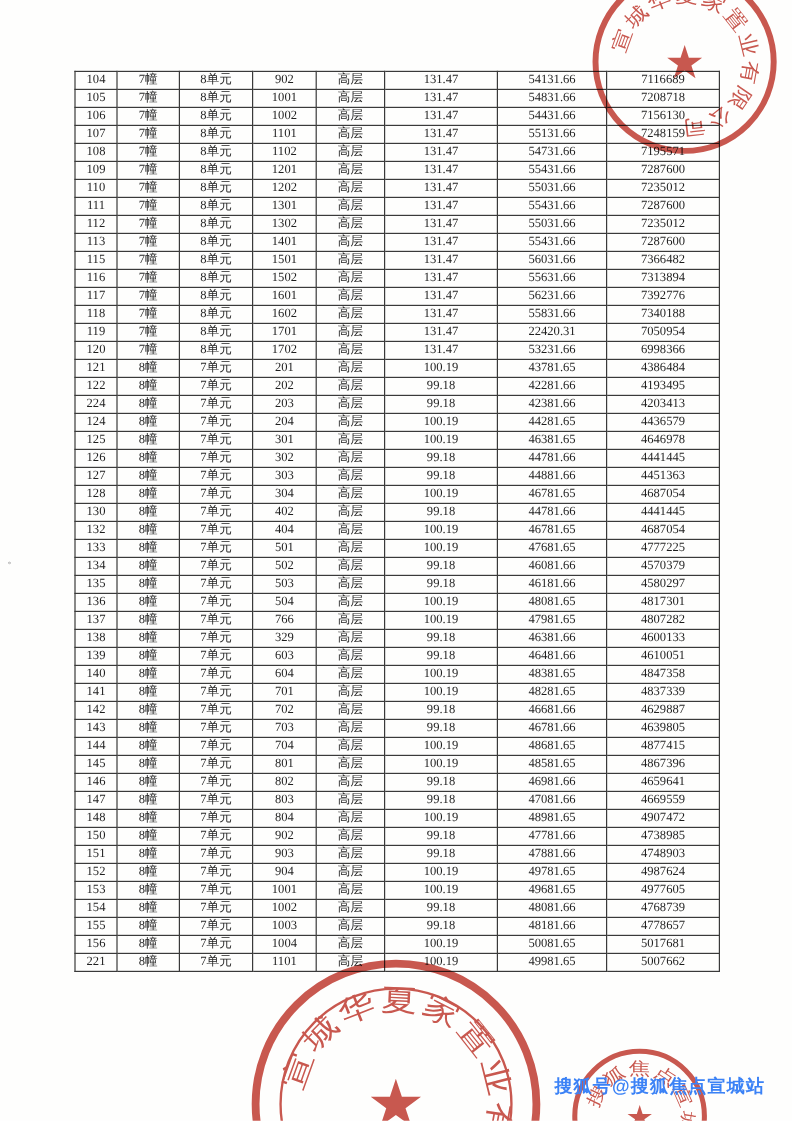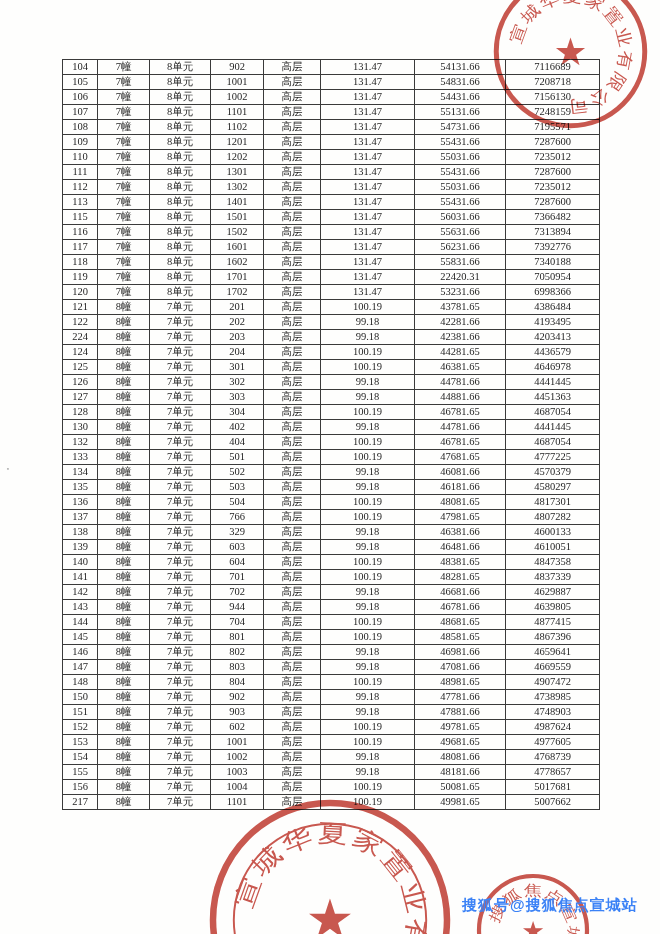--- a/index.html
+++ b/index.html
@@ -423,21 +423,21 @@
           <td>702</td>
           <td>高层</td>
           <td>99.18</td>
           <td>46681.66</td>
           <td>4629887</td>
         </tr>
         <tr>
           <td>143</td>
           <td>8幢</td>
           <td>7单元</td>
-          <td>944</td>
+          <td>703</td>
           <td>高层</td>
           <td>99.18</td>
           <td>46781.66</td>
           <td>4639805</td>
         </tr>
         <tr>
           <td>144</td>
           <td>8幢</td>
           <td>7单元</td>
           <td>704</td>
@@ -503,21 +503,21 @@
           <td>903</td>
           <td>高层</td>
           <td>99.18</td>
           <td>47881.66</td>
           <td>4748903</td>
         </tr>
         <tr>
           <td>152</td>
           <td>8幢</td>
           <td>7单元</td>
-          <td>602</td>
+          <td>904</td>
           <td>高层</td>
           <td>100.19</td>
           <td>49781.65</td>
           <td>4987624</td>
         </tr>
         <tr>
           <td>153</td>
           <td>8幢</td>
           <td>7单元</td>
           <td>1001</td>
@@ -550,21 +550,21 @@
           <td>156</td>
           <td>8幢</td>
           <td>7单元</td>
           <td>1004</td>
           <td>高层</td>
           <td>100.19</td>
           <td>50081.65</td>
           <td>5017681</td>
         </tr>
         <tr>
-          <td>217</td>
+          <td>221</td>
           <td>8幢</td>
           <td>7单元</td>
           <td>1101</td>
           <td>高层</td>
           <td>100.19</td>
           <td>49981.65</td>
           <td>5007662</td>
         </tr>
       </tbody>
   </table>

